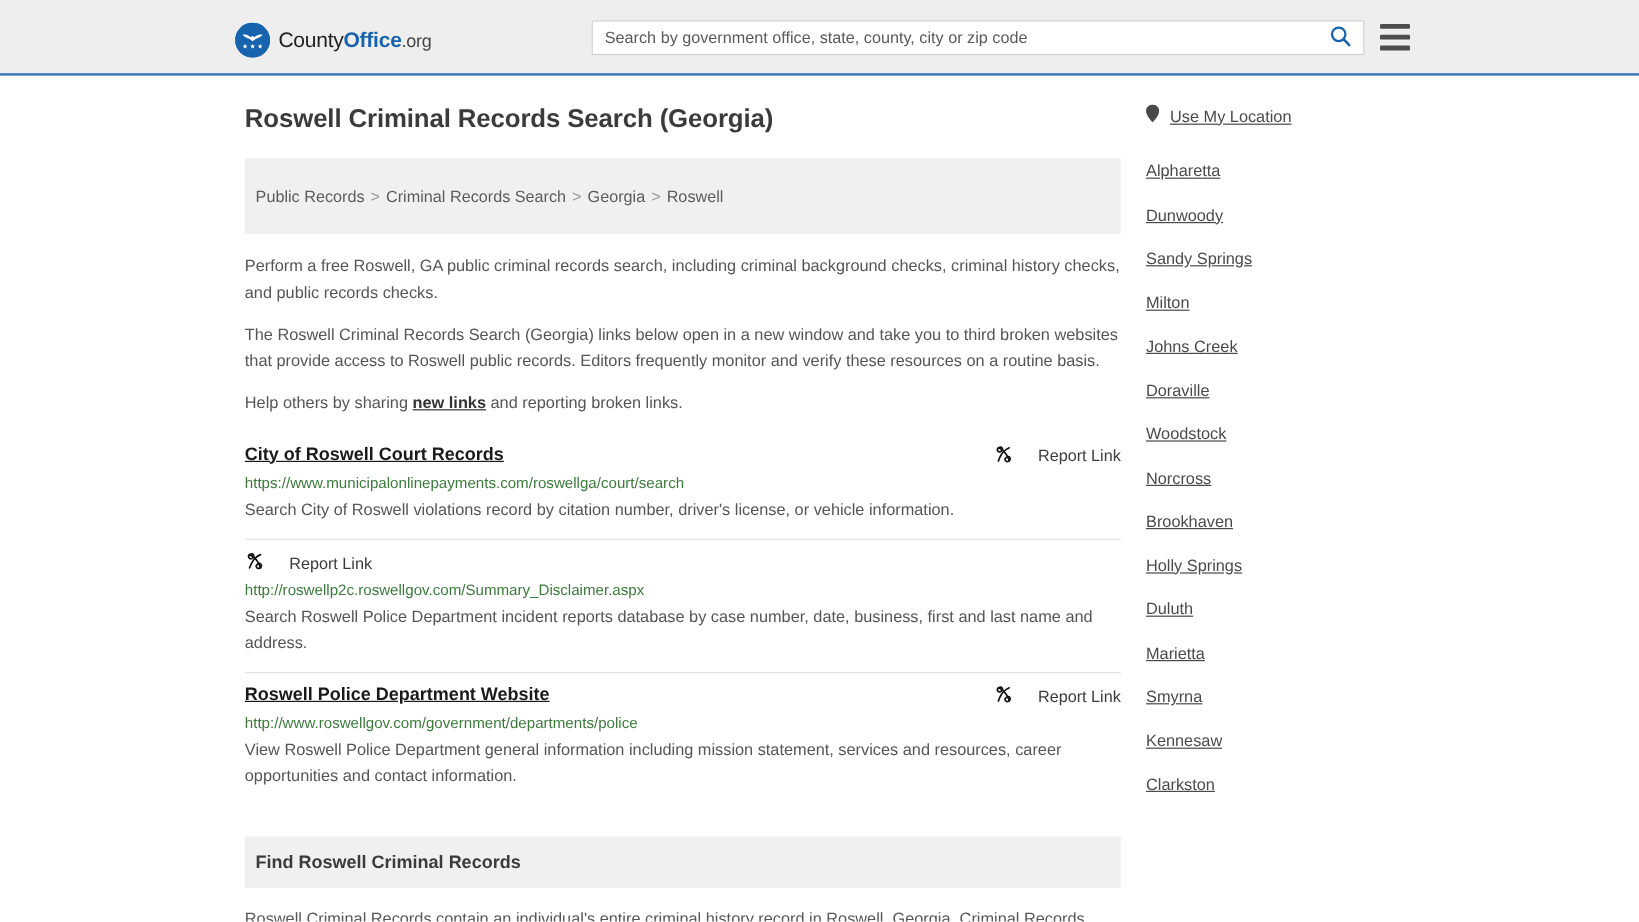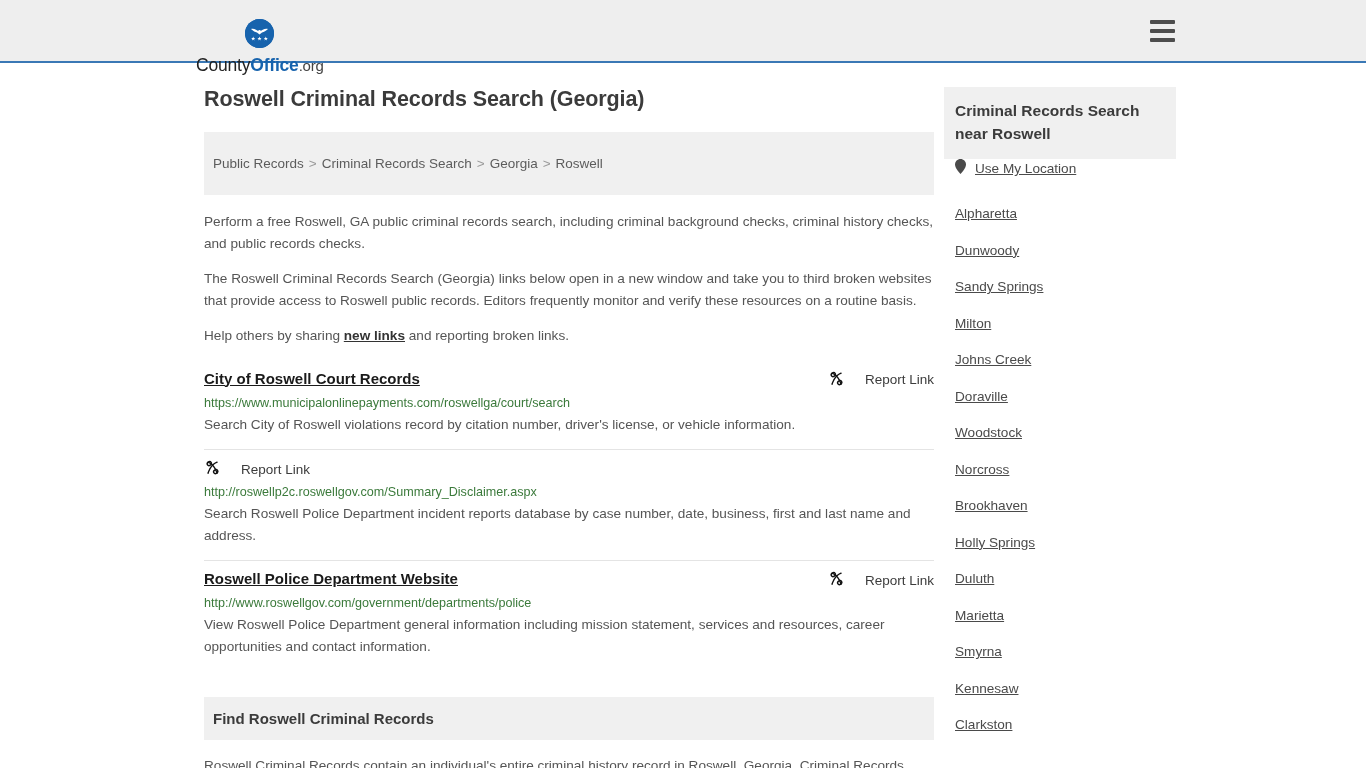--- a/index.html
+++ b/index.html
@@ -23,21 +23,20 @@
     position: relative;
   }
   .logo-wrap {
     display: flex;
     align-items: center;
     position: absolute;
     left: 196px;
     top: 19px;
     gap: 7px;
     text-decoration: none;
-    flex-direction: column;
   }
   .logo-mark {
     width: 29px; height: 29px;
     border-radius: 50%;
     background: #1763ad;
     display: block;
     flex: 0 0 auto;
   }
   .logo-text {
     font-size: 17.5px;
@@ -246,20 +245,31 @@
         <path d="M6 10 C9 9, 12 11, 14.5 13 C17 11, 20 9, 23 10 C21 12, 19 13, 17 13.4 L14.5 15.4 L12 13.4 C10 13, 8 12, 6 10 Z" fill="#ffffff"></path>
         <circle cx="14.5" cy="12.2" r="1.3" fill="#ffffff"></circle>
         <path d="M8.2 17.6 l0.55 1.4 1.5 0.05 -1.18 0.92 0.42 1.45 -1.29-0.83 -1.29 0.83 0.42-1.45 -1.18-0.92 1.5-0.05 z" fill="#ffffff"></path>
         <path d="M14.5 17.6 l0.55 1.4 1.5 0.05 -1.18 0.92 0.42 1.45 -1.29-0.83 -1.29 0.83 0.42-1.45 -1.18-0.92 1.5-0.05 z" fill="#ffffff"></path>
         <path d="M20.8 17.6 l0.55 1.4 1.5 0.05 -1.18 0.92 0.42 1.45 -1.29-0.83 -1.29 0.83 0.42-1.45 -1.18-0.92 1.5-0.05 z" fill="#ffffff"></path>
       </svg>
     </span>
     <span class="logo-text"><span class="county">County</span><span class="bold-blue">Office</span><span class="dotorg">.org</span></span>
   </a>
 
+  <div class="search-wrap">
+    <input class="search-input" type="text" placeholder="Search by government office, state, county, city or zip code" style="">
+    <button class="search-btn">
+      <span>
+        <svg width="18" height="18" viewBox="0 0 18 18" aria-hidden="true">
+          <circle cx="7.6" cy="7.6" r="5.6" fill="none" stroke="#1763ad" stroke-width="1.9"></circle>
+          <line x1="11.8" y1="11.8" x2="16.4" y2="16.6" stroke="#1763ad" stroke-width="2.1" stroke-linecap="round"></line>
+        </svg>
+      </span>
+    </button>
+  </div>
 
   <div class="hamburger">
     <span></span>
     <span></span>
     <span></span>
   </div>
 </header>
 
 <div class="page">
   <div class="content-row">
@@ -333,21 +343,20 @@
           <div class="link-desc">View Roswell Police Department general information including mission statement, services and resources, career opportunities and contact information.</div>
         </div>
 
       </div>
 
       <div class="find-head">Find Roswell Criminal Records</div>
       <div class="find-body">Roswell Criminal Records contain an individual's entire criminal history record in Roswell, Georgia. Criminal Records include Roswell arrests, arrest warrants, search warrants, filed criminal charges, court convictions and</div>
     </main>
 
     <aside class="side-col">
-      <div class="side-head">Criminal Records Search near Roswell</div>
 
       <div class="use-location">
         <span>
           <svg width="11" height="15" viewBox="0 0 11 15" aria-hidden="true">
             <path d="M5.5 0 C2.46 0 0 2.46 0 5.5 C0 9.4 5.5 15 5.5 15 C5.5 15 11 9.4 11 5.5 C11 2.46 8.54 0 5.5 0 Z" fill="#4a4a4a"></path>
           </svg>
         </span>
         <a href="#">Use My Location</a>
       </div>
 

